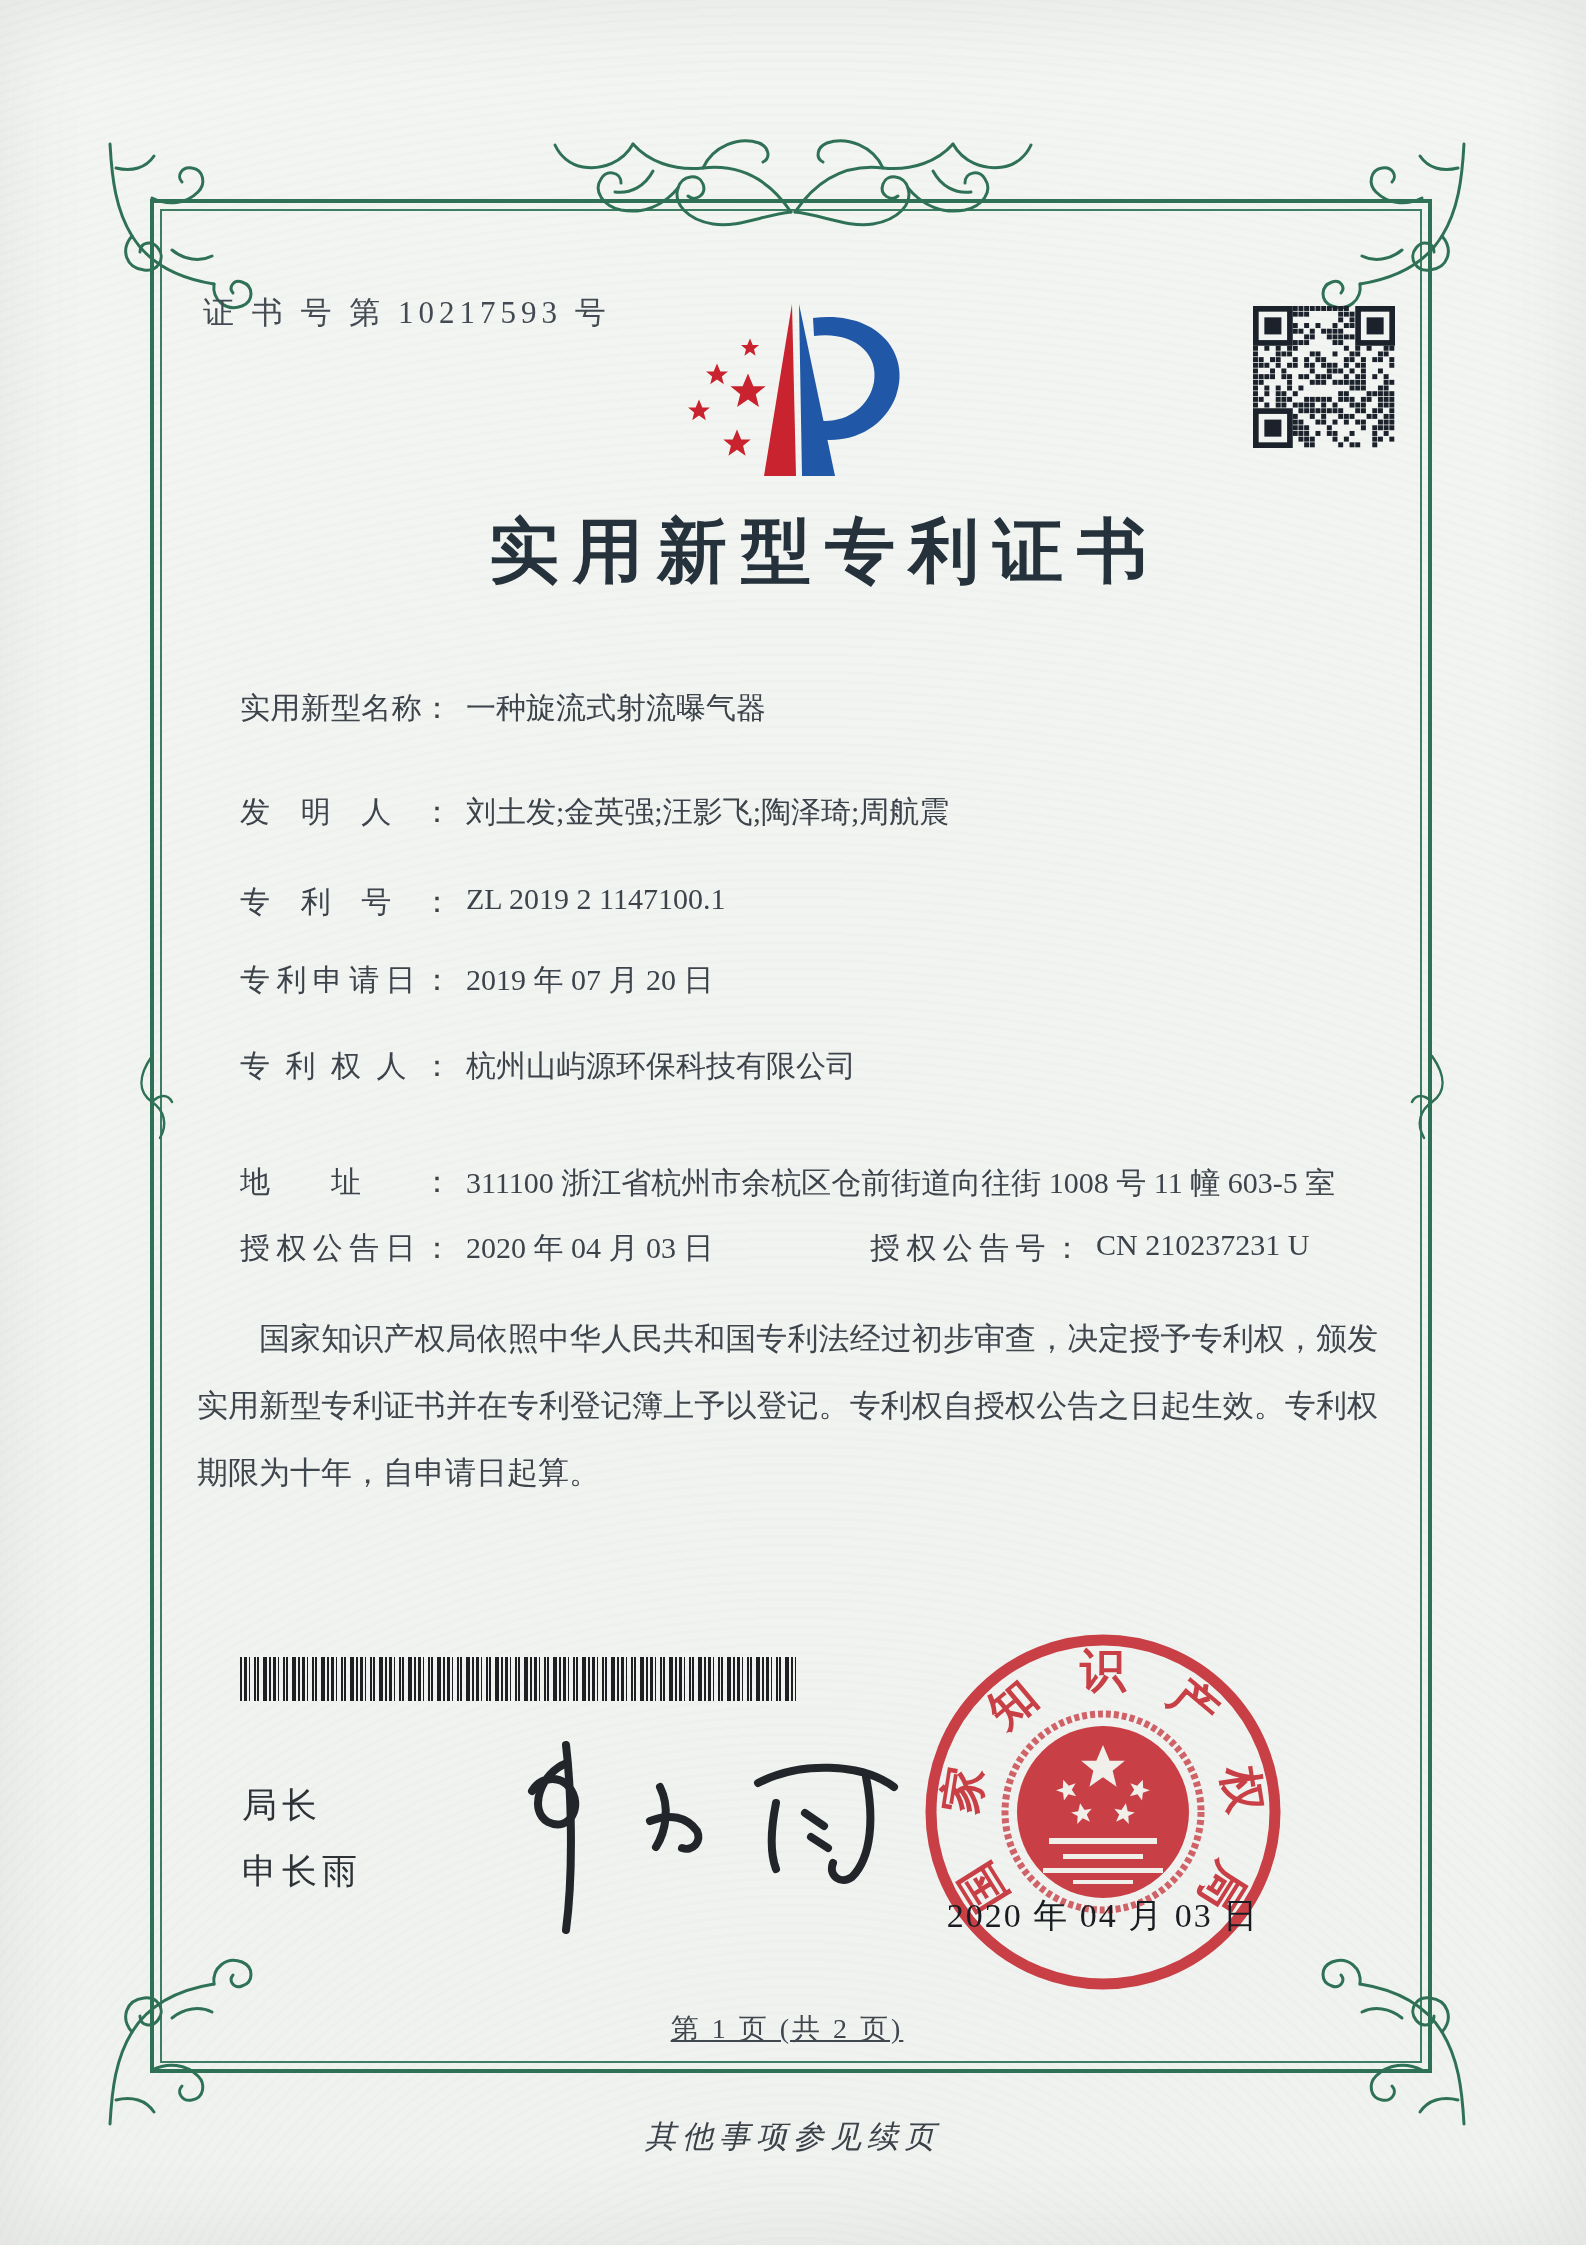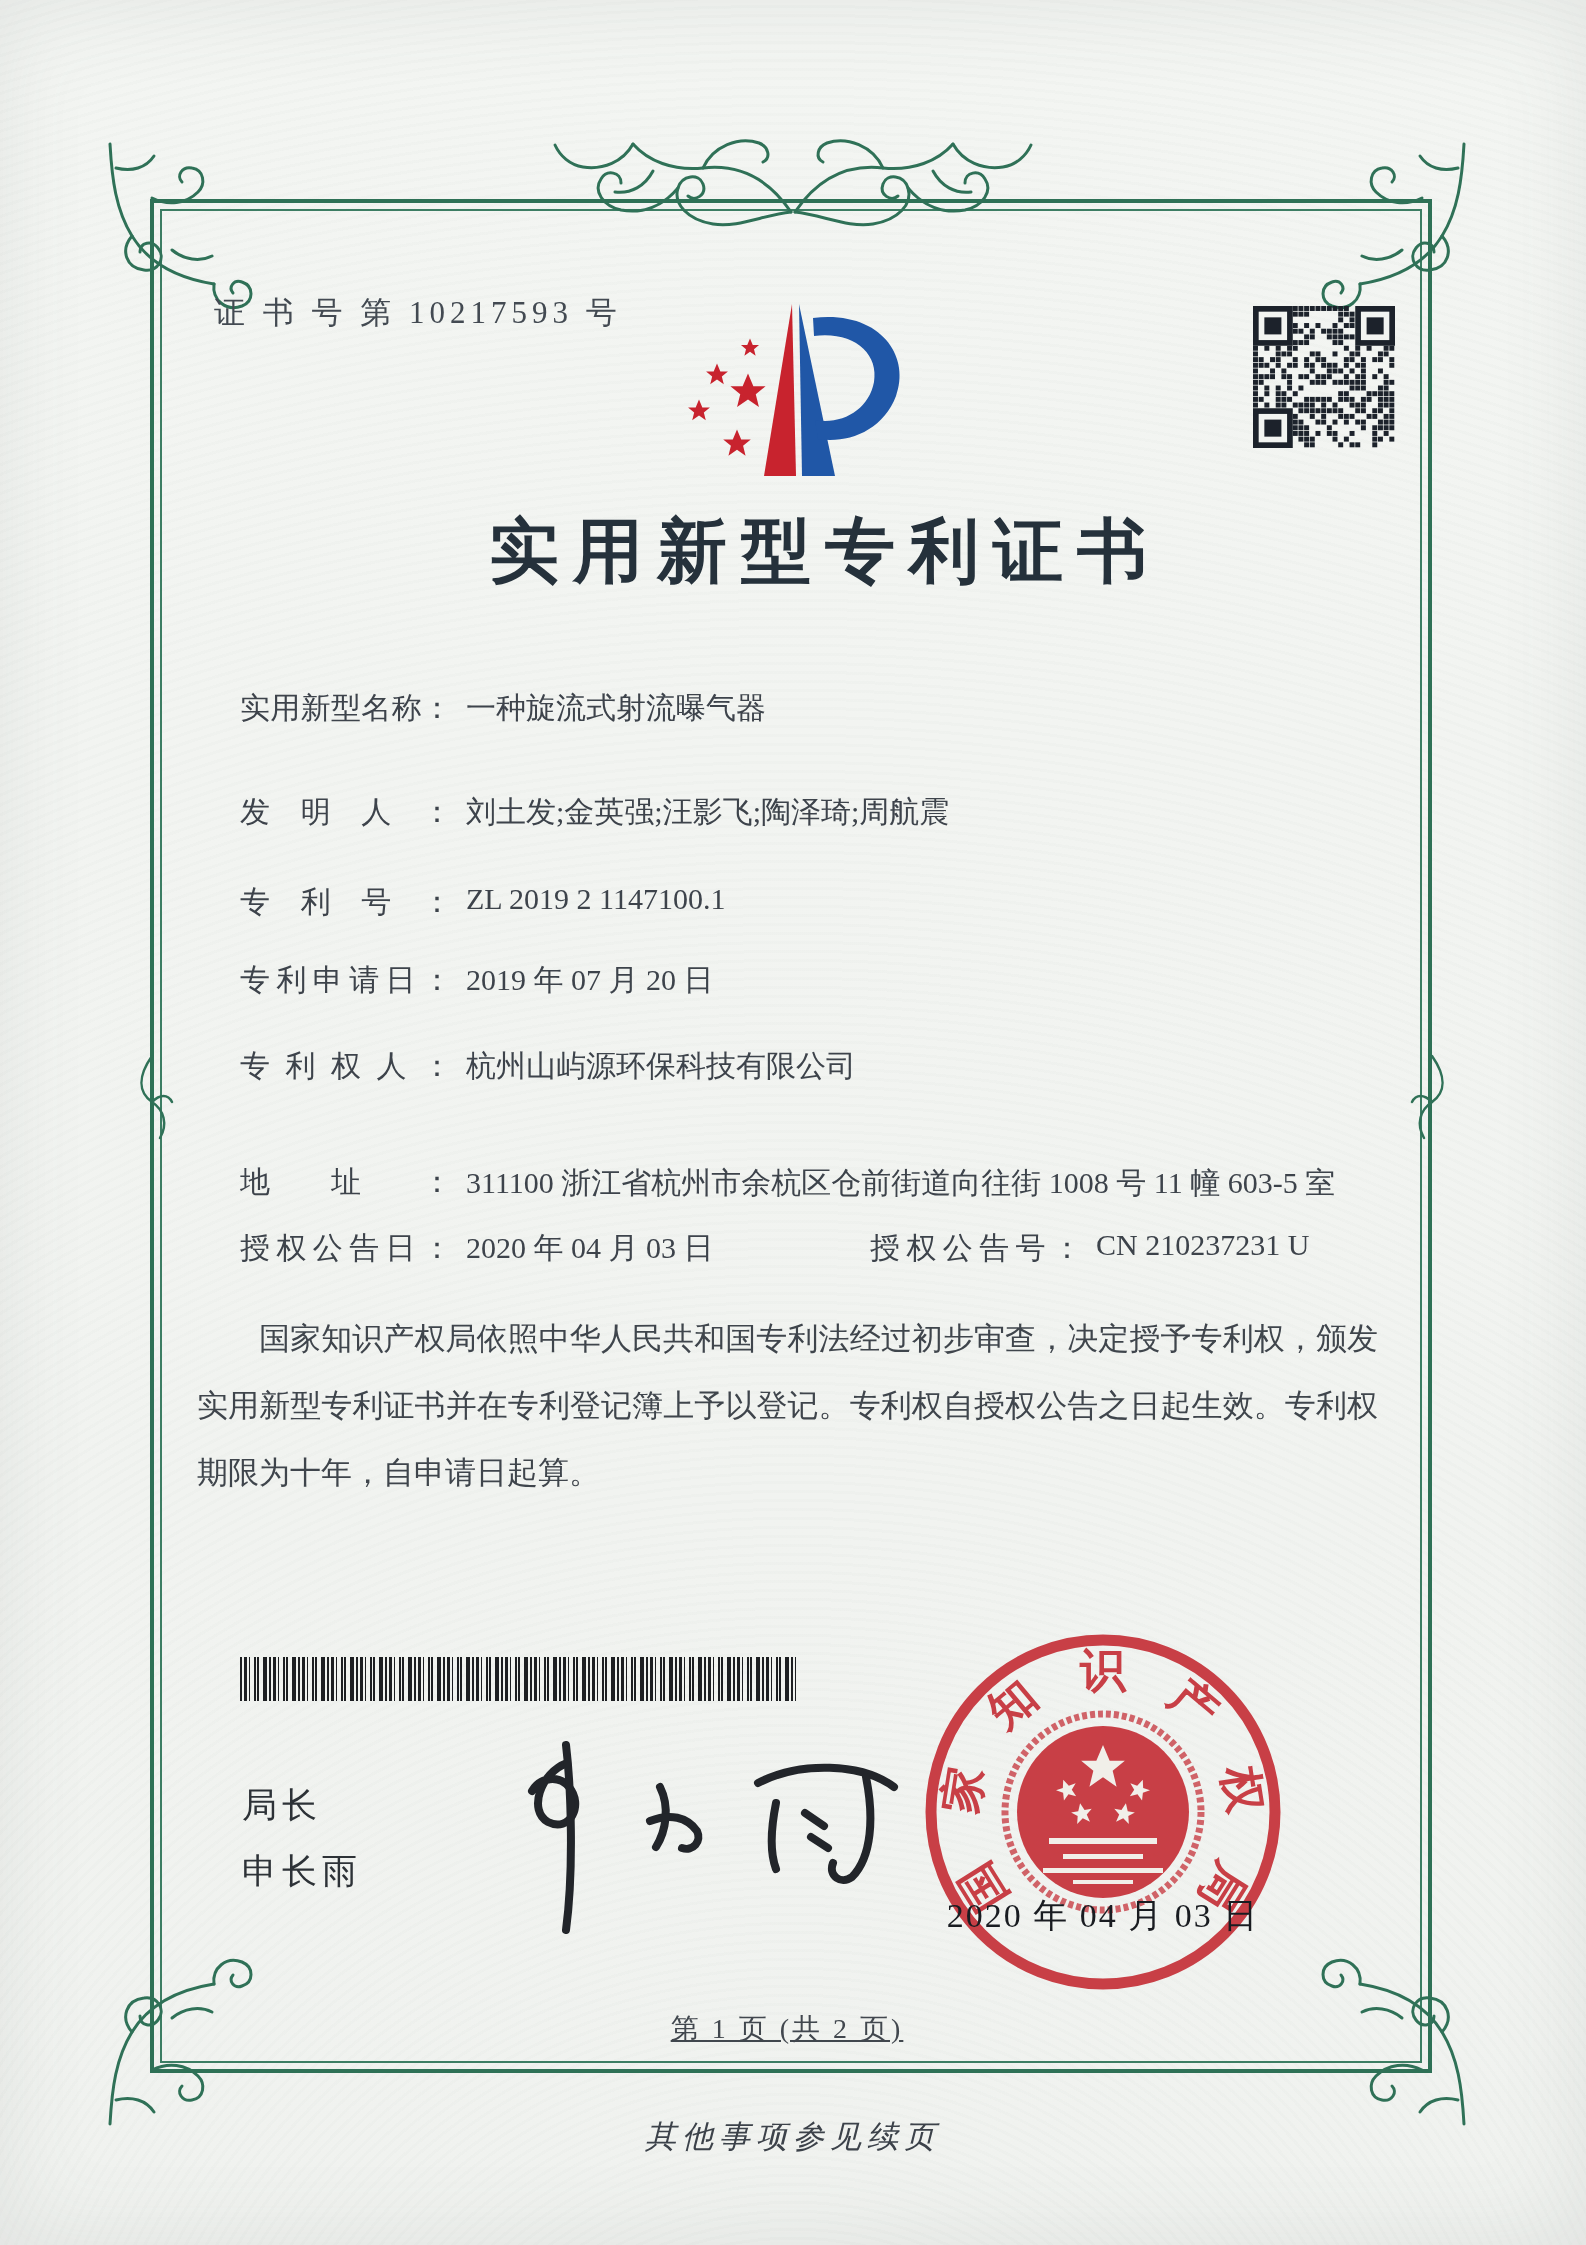--- a/index.html
+++ b/index.html
@@ -23,21 +23,21 @@
     position:absolute;left:150px;top:199px;width:1274px;height:1866px;
     border:4px solid #2e7156;
   }
   .frame-inner{
     position:absolute;left:6px;top:6px;right:6px;bottom:6px;
     border:2px solid #3c7d63;
   }
   .ornament{position:absolute;pointer-events:none;}
   
   .cert-no{
-    position:absolute;left:214px;top:292px;
+    position:absolute;left:203px;top:292px;
     font-size:31px;letter-spacing:5px;color:#434a52;
   }
   .logo{position:absolute;left:655px;top:268px;width:300px;height:215px;}
   .qr{position:absolute;left:1253px;top:306px;width:142px;height:142px;}
   .doc-title{
     position:absolute;left:0;top:505px;width:100%;
     text-align:center;font-size:70px;font-weight:700;
     letter-spacing:14px;color:#25313b;padding-left:32px;
   }
   

